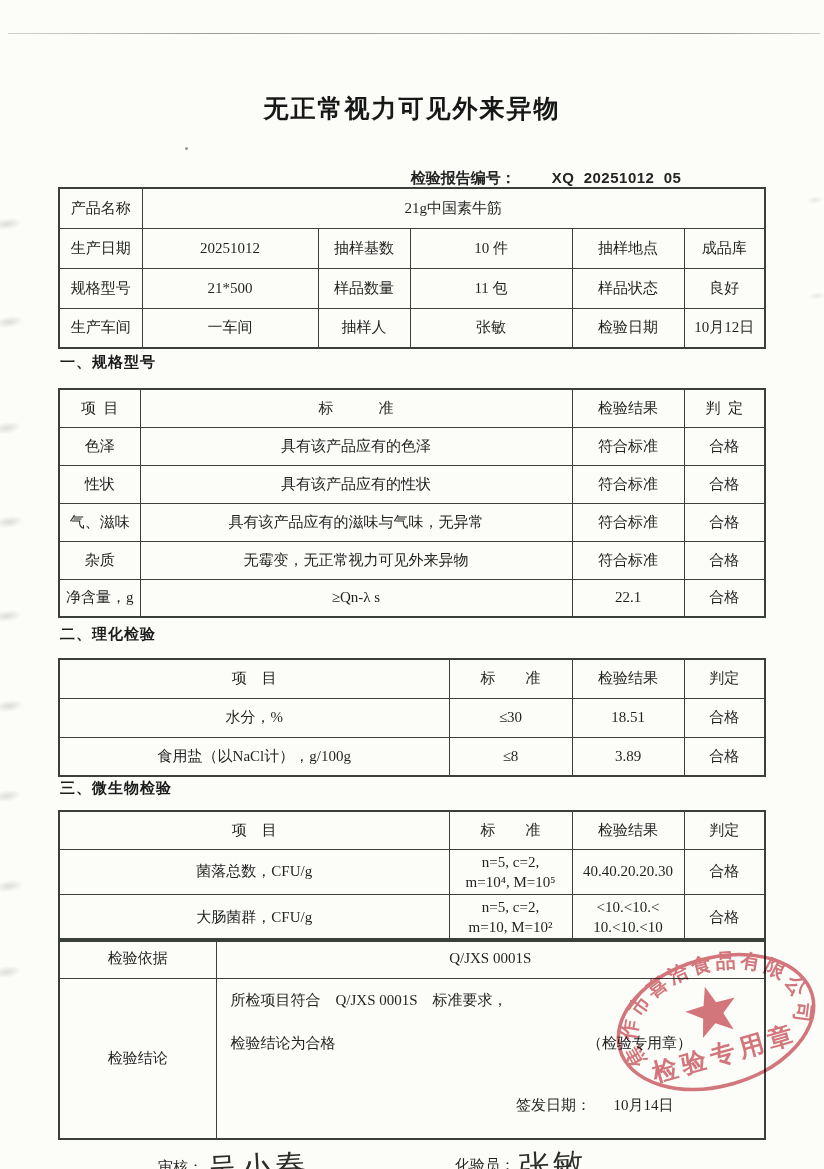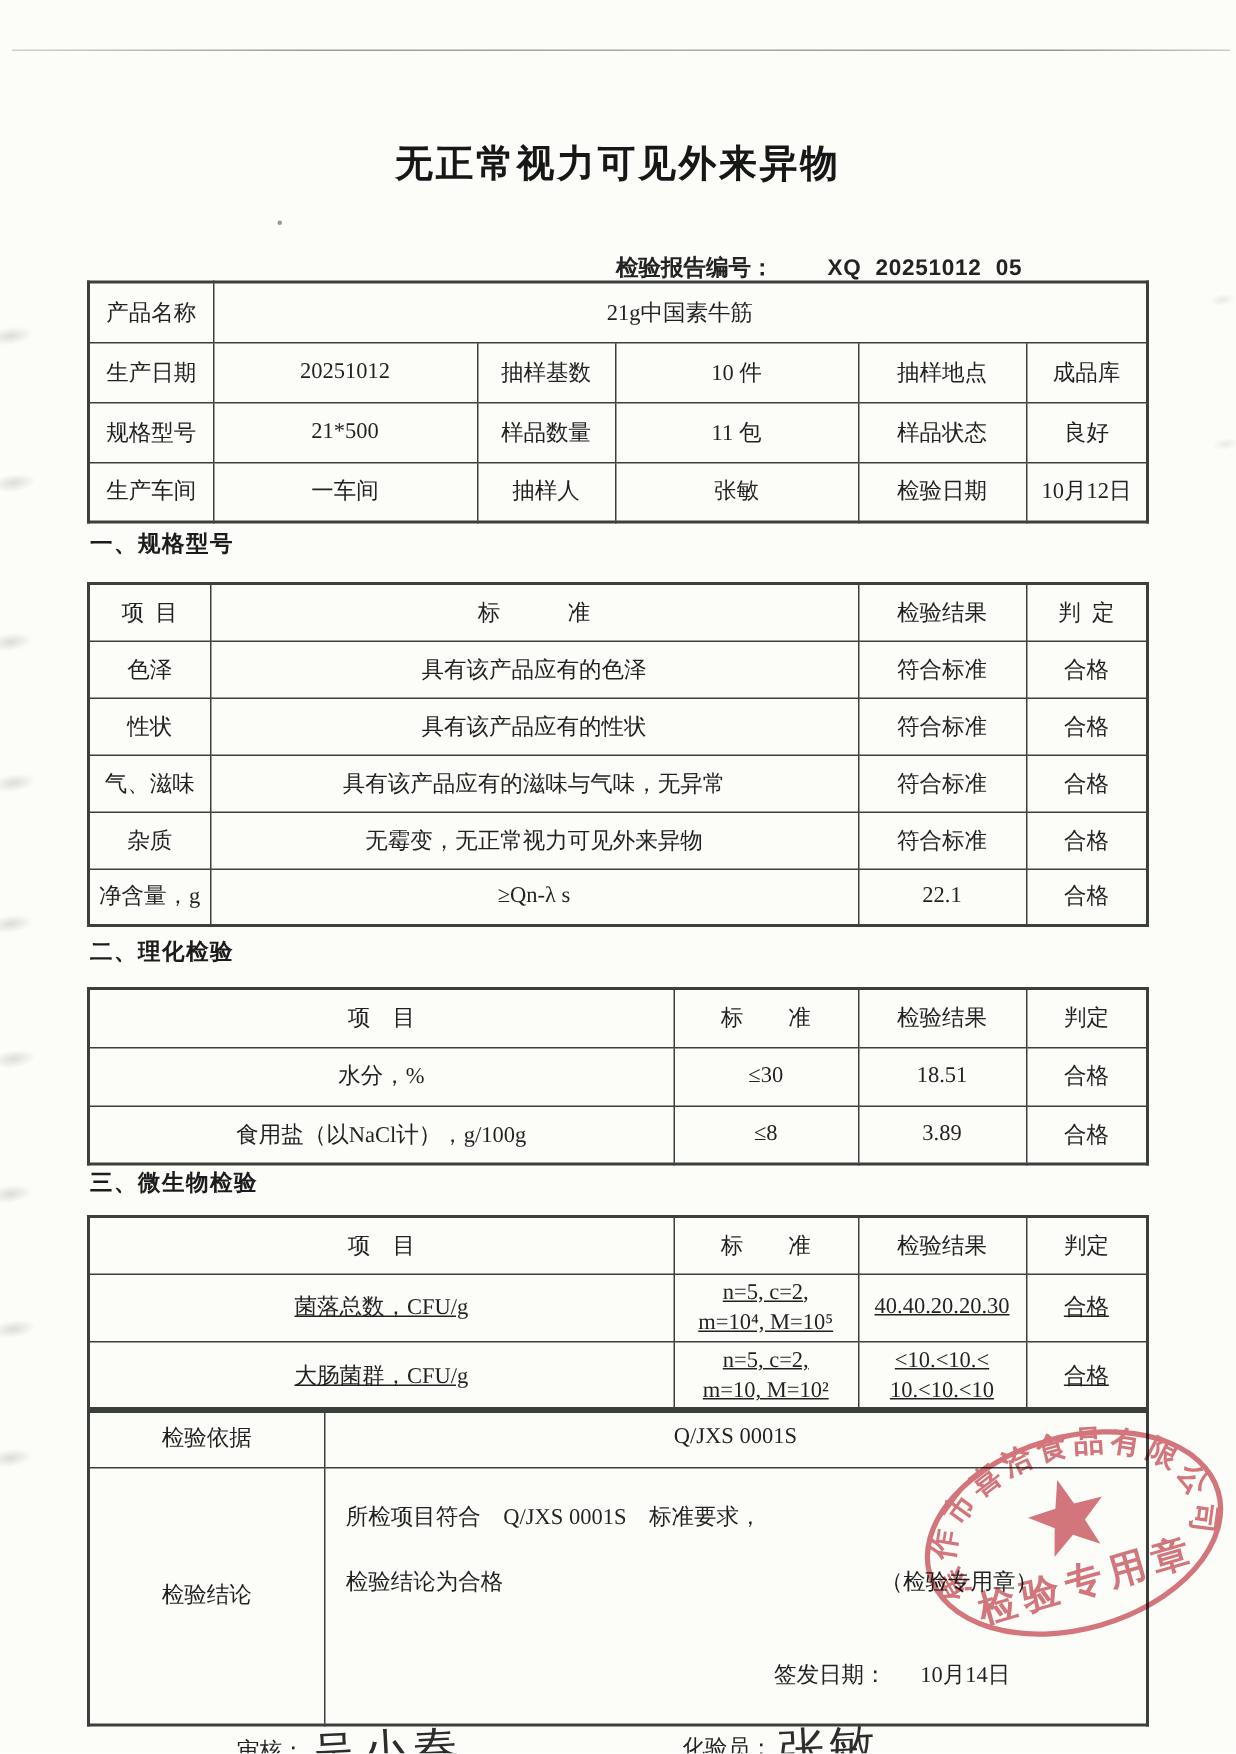--- a/index.html
+++ b/index.html
@@ -58,25 +58,25 @@
   td.left{text-align:left;padding-left:7px;}
   td.small{font-size:14px;}
   .t1{top:187px;border-radius:28px;} .t1 tr{height:40px;}
   .sec{
     position:absolute;left:60px;margin:0;
     font-family:"Liberation Sans","DejaVu Sans",sans-serif;
     font-size:15px;font-weight:700;color:#1b1d1c;letter-spacing:1px;
   }
   .sec1{top:353px;} .t2{top:388px;} .t2 tr{height:38px;}
   .sec2{top:625px;} .t3{top:658px;} .t3 tr{height:39px;}
-  .sec3{top:779px;} .t4{top:810px;} .t4 thead tr{height:38px;} .t4 tbody tr{height:45px;text-decoration:underline;}
+  .sec3{top:779px;} .t4{top:810px;} .t4 thead tr{height:38px;} .t4 tbody tr{height:45px;}
   .t5{top:938px;} .t5 tr.r1{height:39px;} .t5 tr.r2{height:113px;}
   .std2,.res2{line-height:1.35;font-size:14px;}
   .conc-cell{vertical-align:top !important;text-align:left !important;padding:10px 14px 6px 14px !important;}
-  .conc-line1{white-space:pre;margin-top:13px;}
+  .conc-line1{white-space:pre;margin-top:2px;}
   .conc-row{display:flex;justify-content:space-between;margin-top:24px;text-align:right;}
   .conc-row .seal-note{margin-right:58px;}
   .conc-date{margin-top:26px;margin-left:248px;white-space:pre;}
   .sigs{position:absolute;top:1146px;left:0;width:100%;height:54px;}
   .sig{position:absolute;display:flex;align-items:center;}
   .sig .lbl{font-size:15px;color:#26292,7;}
   .sig-review{left:158px;top:6px;}
   .sig-tester{left:455px;top:4px;}
   .hand{
     font-size:31px;letter-spacing:3px;color:#2b2e2b;

